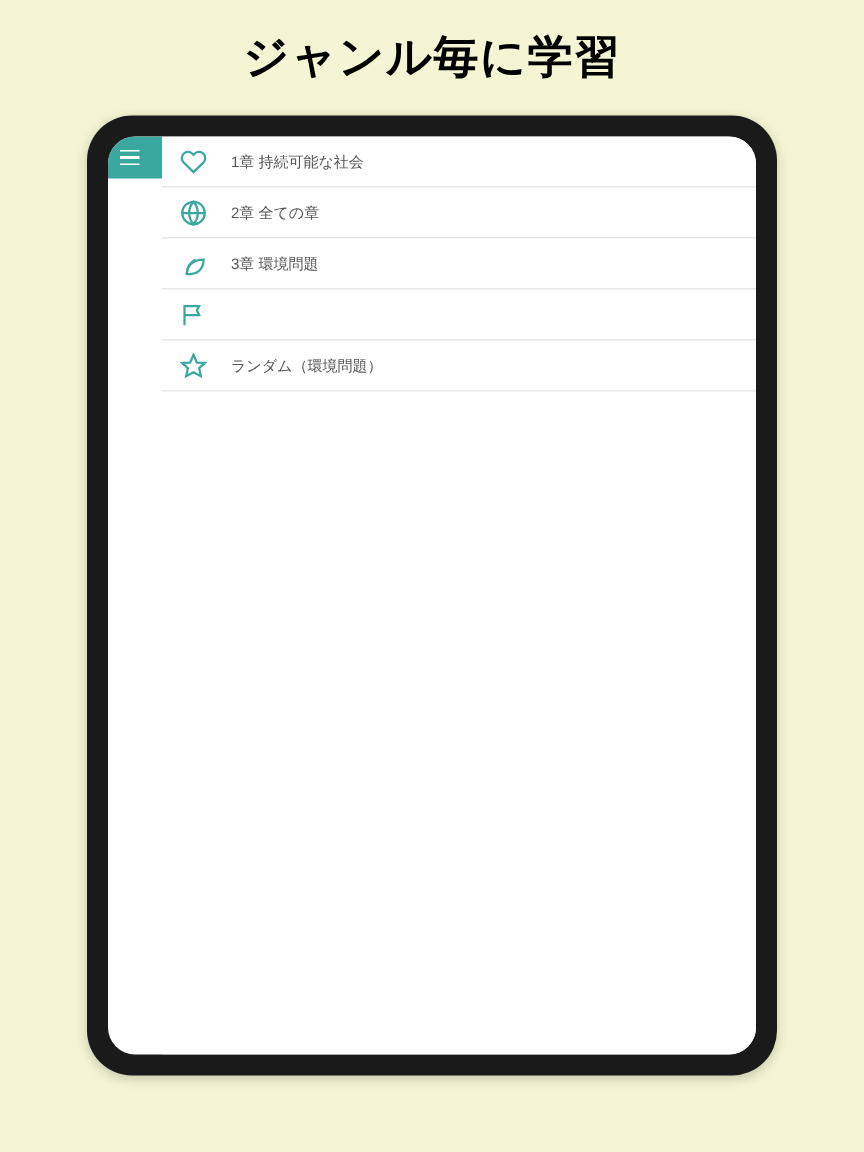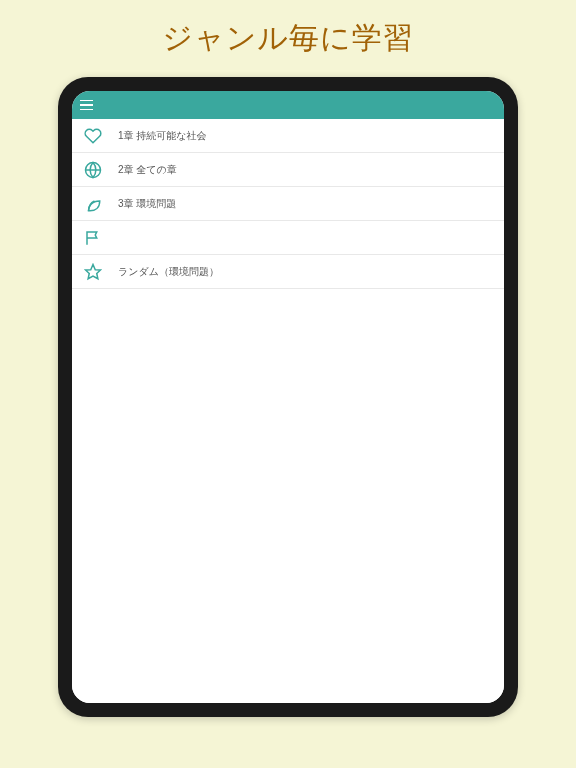--- a/index.html
+++ b/index.html
@@ -5,44 +5,43 @@
   * { box-sizing: border-box; margin: 0; padding: 0; }
   html, body { width: 576px; height: 768px; }
   body {
     background: #f5f5d5;
     font-family: -apple-system, "Hiragino Sans", sans-serif;
     display: flex;
     flex-direction: column;
     align-items: center;
   }
   .page-title {
-    color: #a16207;
+    color: #000000;
     font-size: 30px;
-    font-weight: 400;
+    font-weight: 700;
     margin-top: 18px;
     margin-bottom: 18px;
     letter-spacing: 1px;
   }
   .device {
     width: 460px;
     height: 640px;
     background: #1a1a1a;
     border-radius: 30px;
     padding: 14px;
     box-shadow: 0 2px 8px rgba(0,0,0,0.2);
     position: relative;
   }
   .screen {
     width: 100%;
     height: 100%;
     background: #fff;
     border-radius: 18px;
     overflow: hidden;
     display: flex;
-    flex-direction: column;
   }
   .app-bar {
     background: #3aa89e;
     height: 28px;
     display: flex;
     align-items: center;
     padding: 0 8px;
     flex-shrink: 0;
   }
   .menu-btn {

